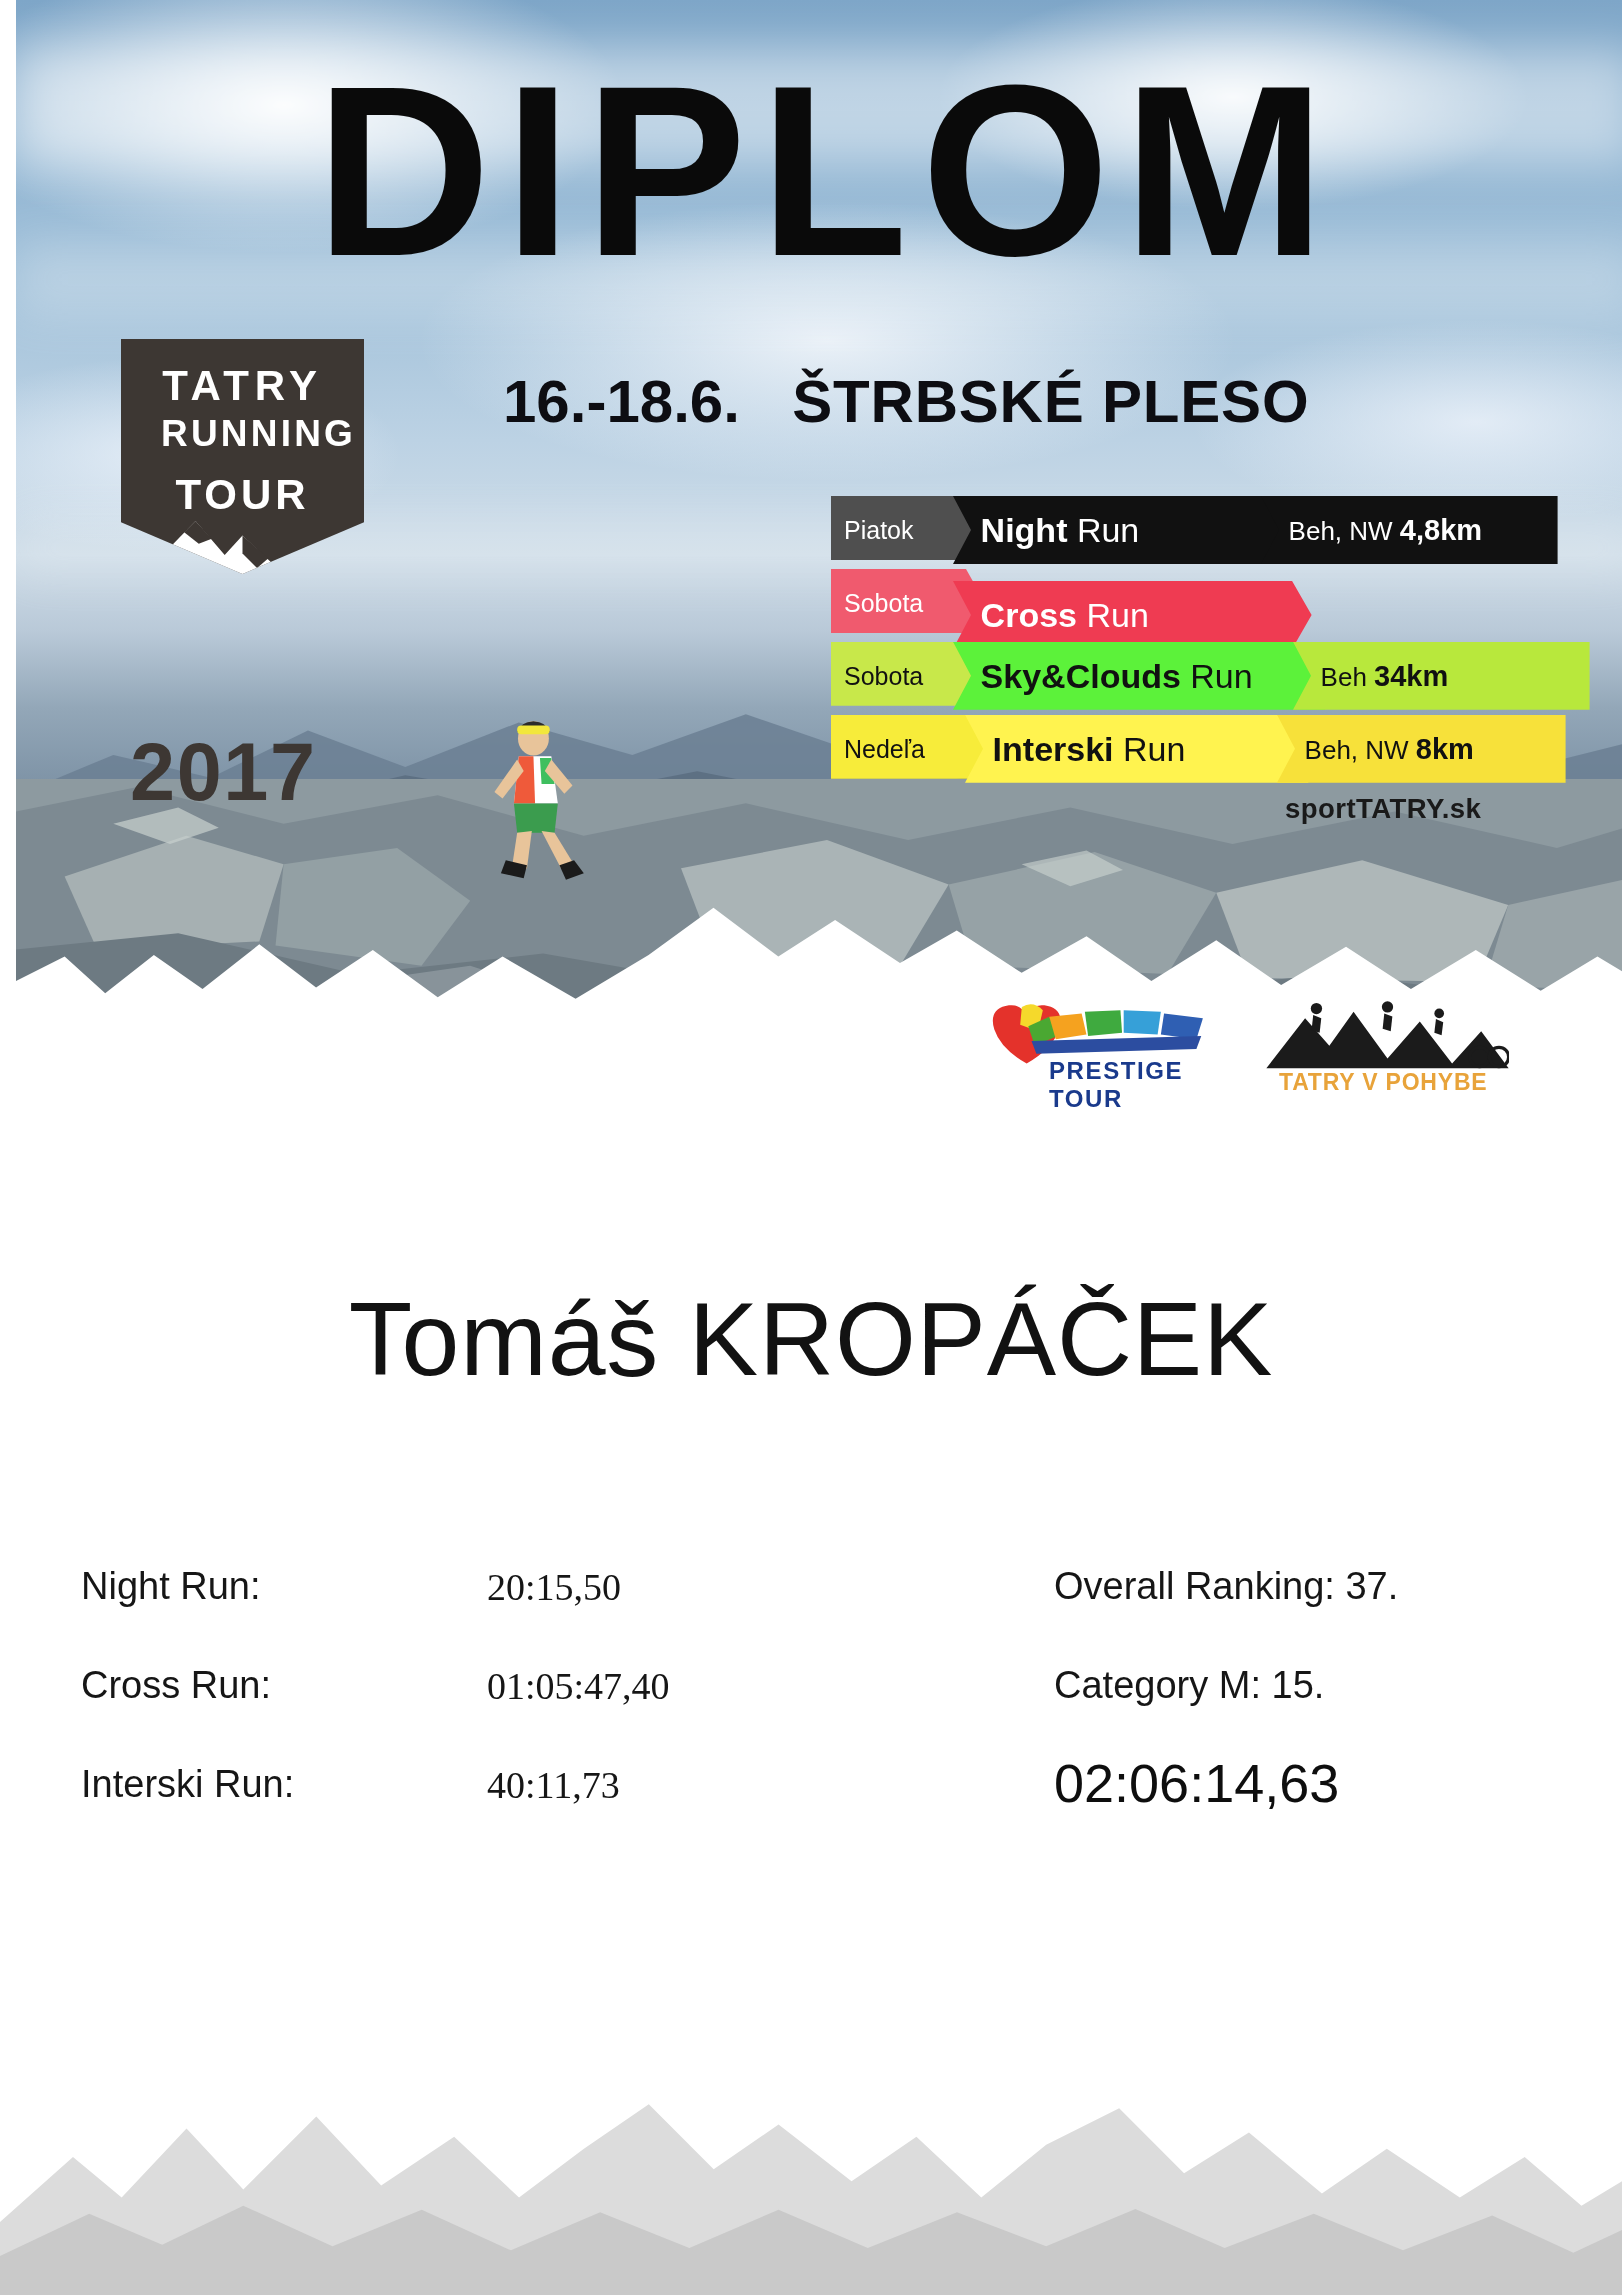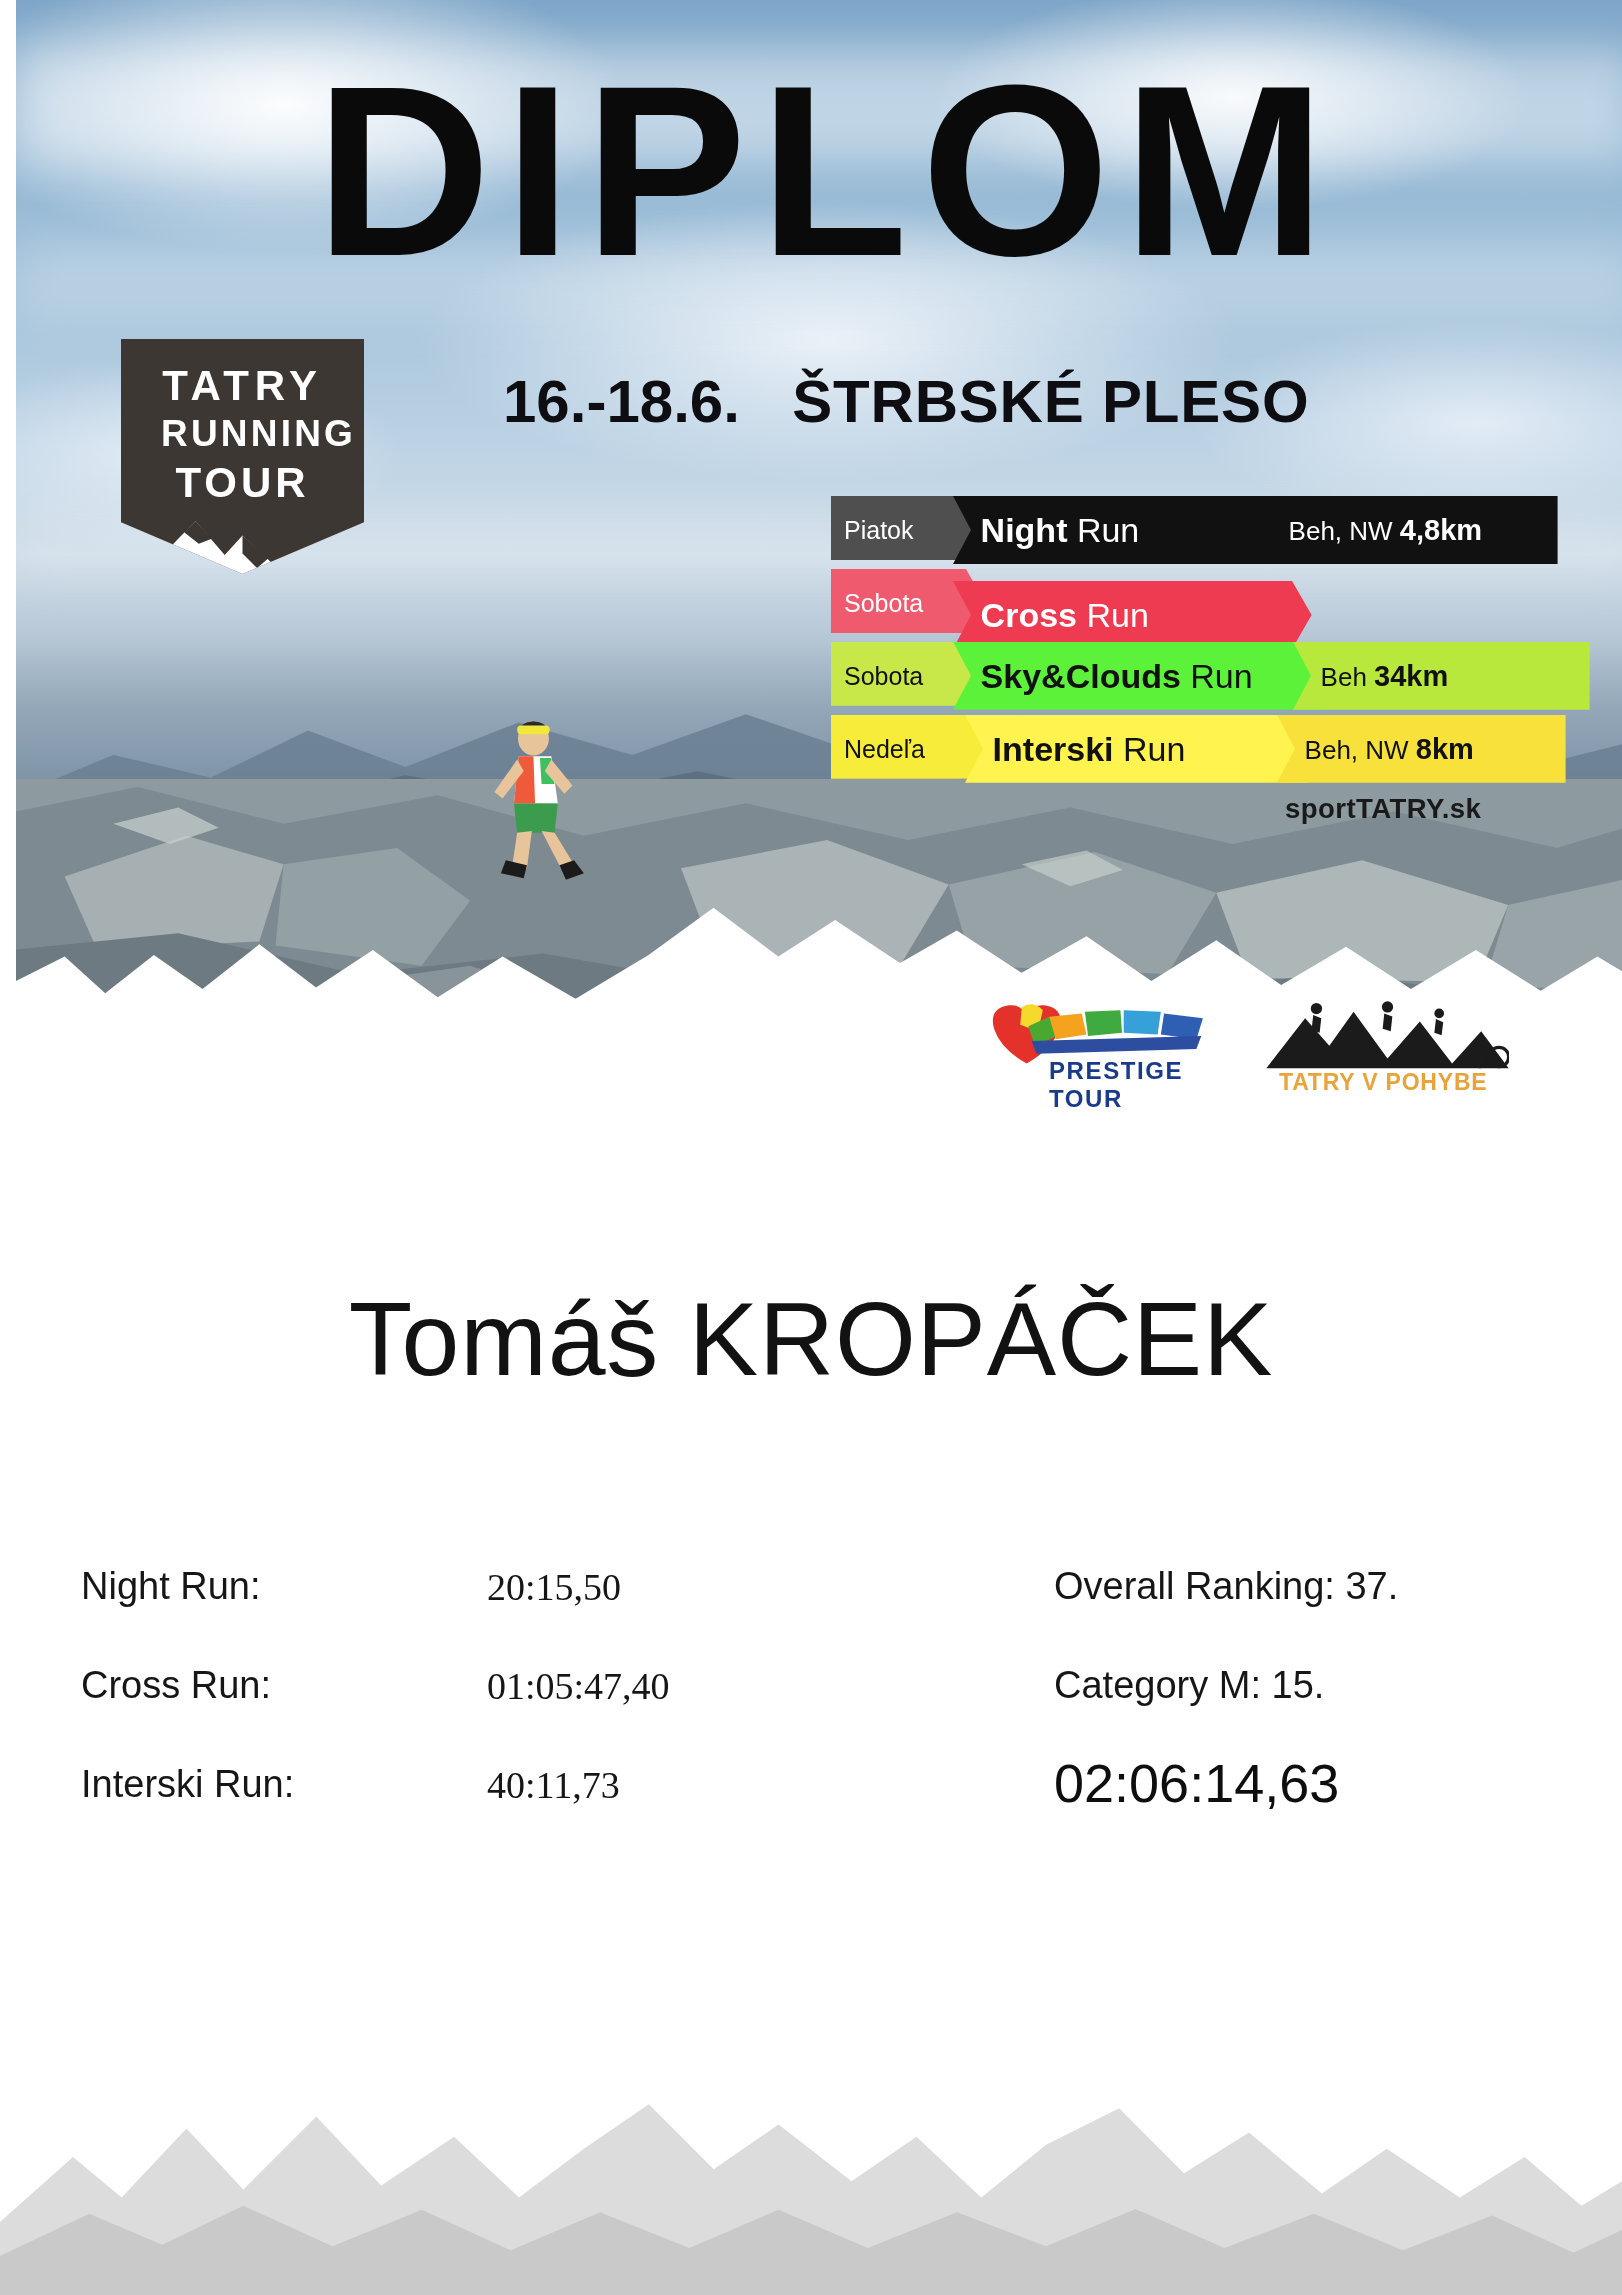--- a/index.html
+++ b/index.html
@@ -116,21 +116,21 @@
     text-align: center;
   }
   .trt-logo .l1 {
     font-size: 42px; font-weight: bold; letter-spacing: 5.7px;
     margin-top: 23px;
   }
   .trt-logo .l2 {
     font-size: 37px; font-weight: bold; letter-spacing: 3.2px; margin-top: 3.2px; padding-left: 32px;
   }
   .trt-logo .l3 {
-    font-size: 42px; font-weight: bold; letter-spacing: 4px; margin-top: 4px;
+    font-size: 42px; font-weight: bold; letter-spacing: 4px; margin-top: 16px;
   }
   .trt-mtn {
     position: absolute;
     left: 0; top: 169px; width: 243px; height: 73px;
   }
   .trt-mtn svg { display:block; width:100%; height:100%; }
   .trt-year {
     position: absolute;
     left: 114px; top: 726px;
     font-size: 81px;
@@ -358,20 +358,21 @@
     <div class="l3">TOUR</div>
     <div class="trt-mtn">
       <svg viewBox="0 0 300 90" preserveAspectRatio="none">
         <path d="M20,90 L92,16 L128,58 L150,34 L210,90 Z" fill="#ffffff"></path>
         <path d="M150,34 L182,62 L168,74 L150,56 Z" fill="#3d3733"></path>
         <path d="M92,16 L112,38 L96,44 L78,30 Z" fill="#3d3733"></path>
         <path d="M205,90 L252,44 L290,90 Z" fill="#ffffff"></path>
       </svg>
     </div>
   </div>
+  <div class="trt-year">2017</div>
 
   <div class="races">
     <div class="race-row r1">
       <div class="race-day">Piatok</div>
       <div class="race-mid">
         <b>Night</b>
         <span>Run</span>
       </div>
       <div class="race-right">
         <span>Beh, NW</span>

